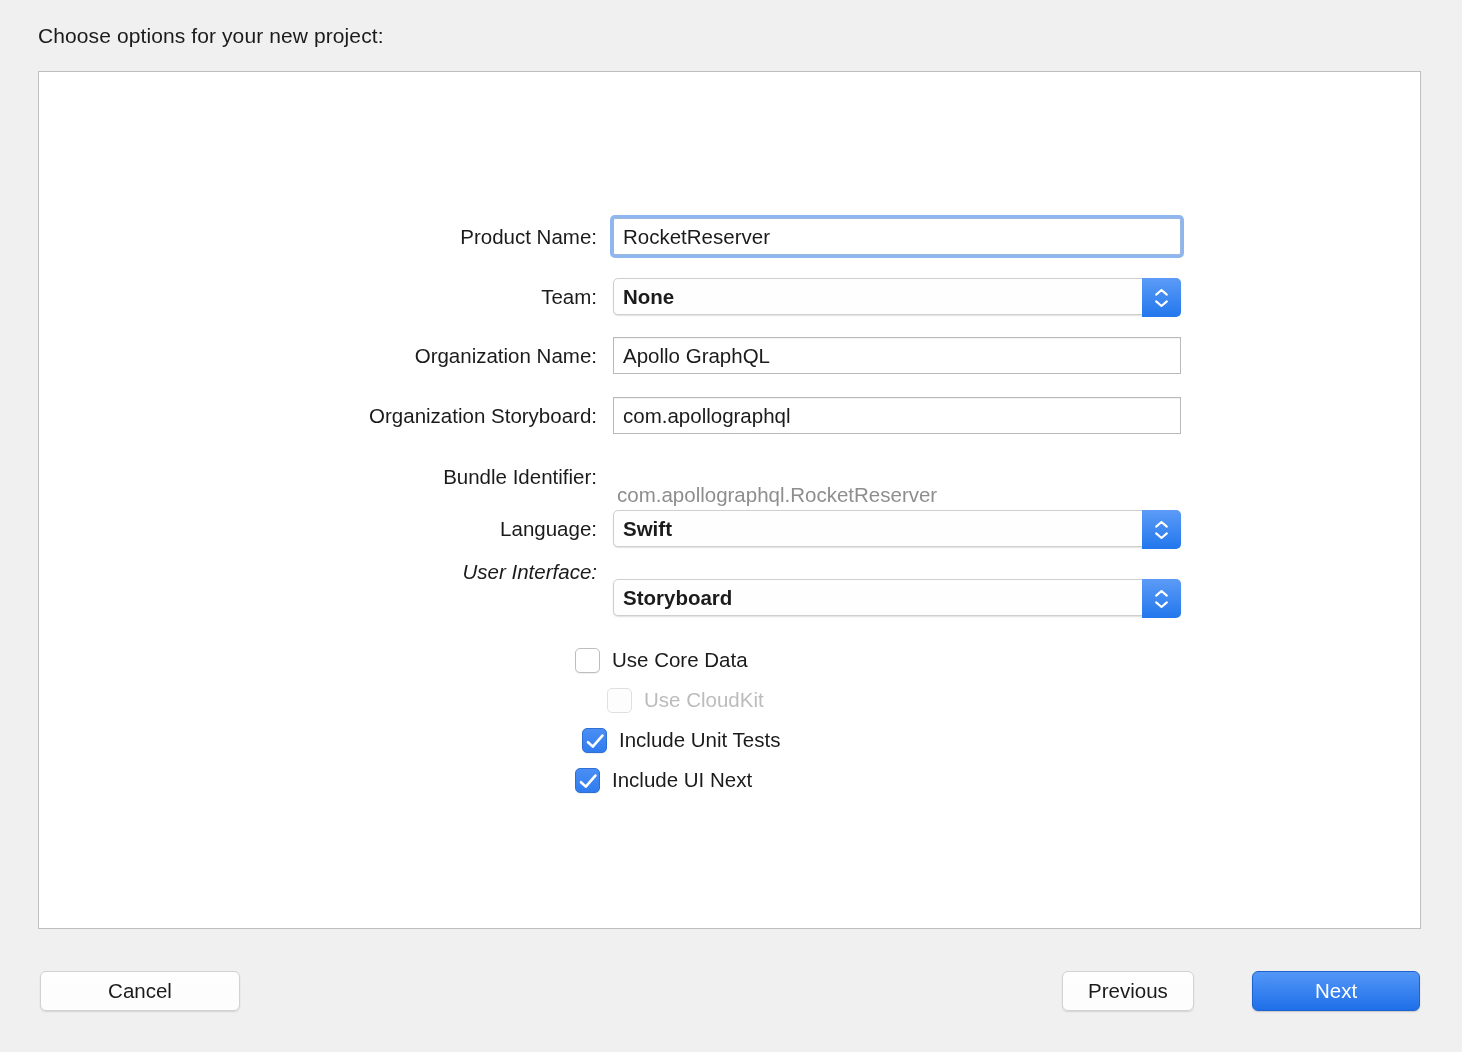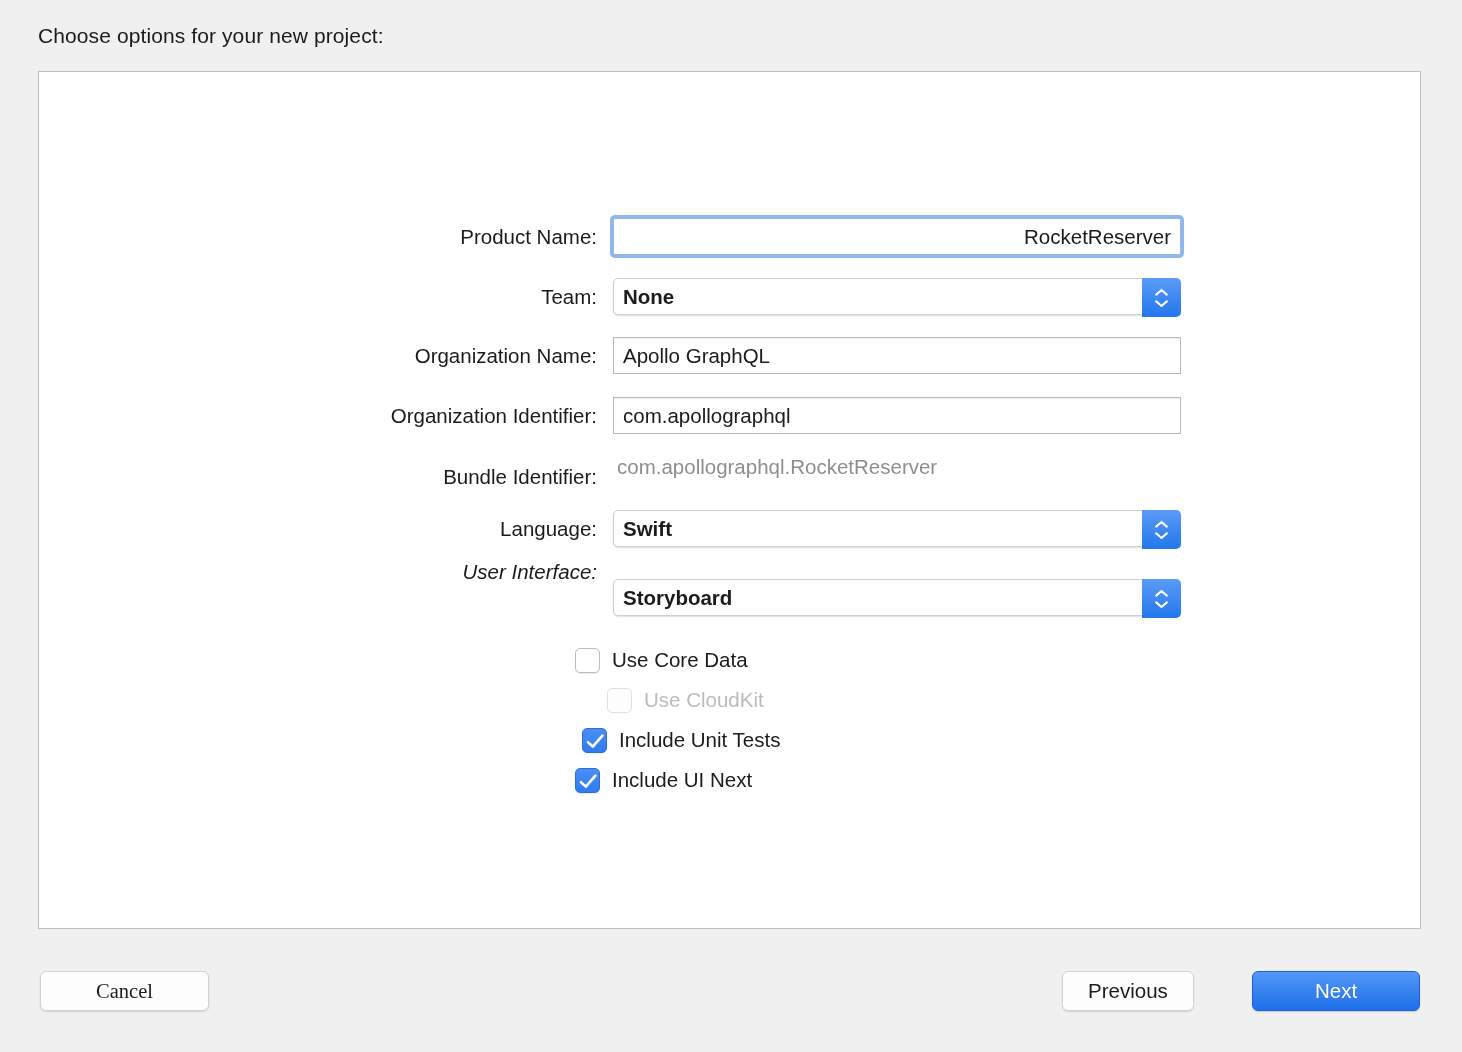--- a/index.html
+++ b/index.html
@@ -199,57 +199,57 @@
     border: 1px solid #d2d2d2;
     color: #1b1b1b;
     box-shadow: 0 1px 1.5px rgba(0,0,0,0.12);
   }
   .btn-primary {
     background: linear-gradient(to bottom, #5397f7 0%, #1e6fe9 100%);
     border: 1px solid #1b64cf;
     color: #ffffff;
     box-shadow: 0 1px 1.5px rgba(0,0,0,0.18);
   }
-  #cancel-button  { left: 40px;   top: 971px; width: 169px; font-family: Liberation Serif, serif; }
+  #cancel-button  { left: 40px;   top: 971px; width: 200px; }
   #previous-button{ left: 1062px; top: 971px; width: 132px; }
   #next-button    { left: 1252px; top: 971px; width: 168px; }
 </style>
 </head>
 <body>
 
 <div class="sheet-title">Choose options for your new project:</div>
 
 <div class="options-panel">
   <div class="form" id="form-host">
       <div class="lbl label-col" style="top: 150px;">Product Name:</div>
-      <div class="textfield focused" style="top: 146px; justify-content: flex-end;">
+      <div class="textfield focused" style="top: 146px;">
         <span>RocketReserver</span>
       </div>
       <div class="lbl label-col" style="top: 210px;">Team:</div>
       <div class="popup" style="top: 206px;">
         <span>None</span>
         <div class="stepper">
           <svg class="chev" viewBox="0 0 13 7">
             <path d="M1.2 5.6 L6.5 1 L11.8 5.6" fill="none" stroke="#ffffff" stroke-width="2.1" stroke-linecap="round" stroke-linejoin="round"></path>
           </svg>
           <svg class="chev" viewBox="0 0 13 7">
             <path d="M1.2 1.4 L6.5 6 L11.8 1.4" fill="none" stroke="#ffffff" stroke-width="2.1" stroke-linecap="round" stroke-linejoin="round"></path>
           </svg>
         </div>
       </div>
       <div class="lbl label-col" style="top: 269px;">Organization Name:</div>
       <div class="textfield" style="top: 265px;">
         <span>Apollo GraphQL</span>
       </div>
-      <div class="lbl label-col" style="top: 329px;">Organization Identifier:</div>
+      <div class="lbl label-col" style="top: 329px;">Organization Storyboard:</div>
       <div class="textfield" style="top: 325px;">
         <span>com.apollographql</span>
       </div>
       <div class="lbl label-col" style="top: 390px;">Bundle Identifier:</div>
-      <div class="static-value" style="top: 380px;">com.apollographql.RocketReserver</div>
+      <div class="static-value" style="top: 408px;">com.apollographql.RocketReserver</div>
       <div class="lbl label-col" style="top: 442px;">Language:</div>
       <div class="popup" style="top: 438px;">
         <span>Swift</span>
         <div class="stepper">
           <svg class="chev" viewBox="0 0 13 7">
             <path d="M1.2 5.6 L6.5 1 L11.8 5.6" fill="none" stroke="#ffffff" stroke-width="2.1" stroke-linecap="round" stroke-linejoin="round"></path>
           </svg>
           <svg class="chev" viewBox="0 0 13 7">
             <path d="M1.2 1.4 L6.5 6 L11.8 1.4" fill="none" stroke="#ffffff" stroke-width="2.1" stroke-linecap="round" stroke-linejoin="round"></path>
           </svg>

